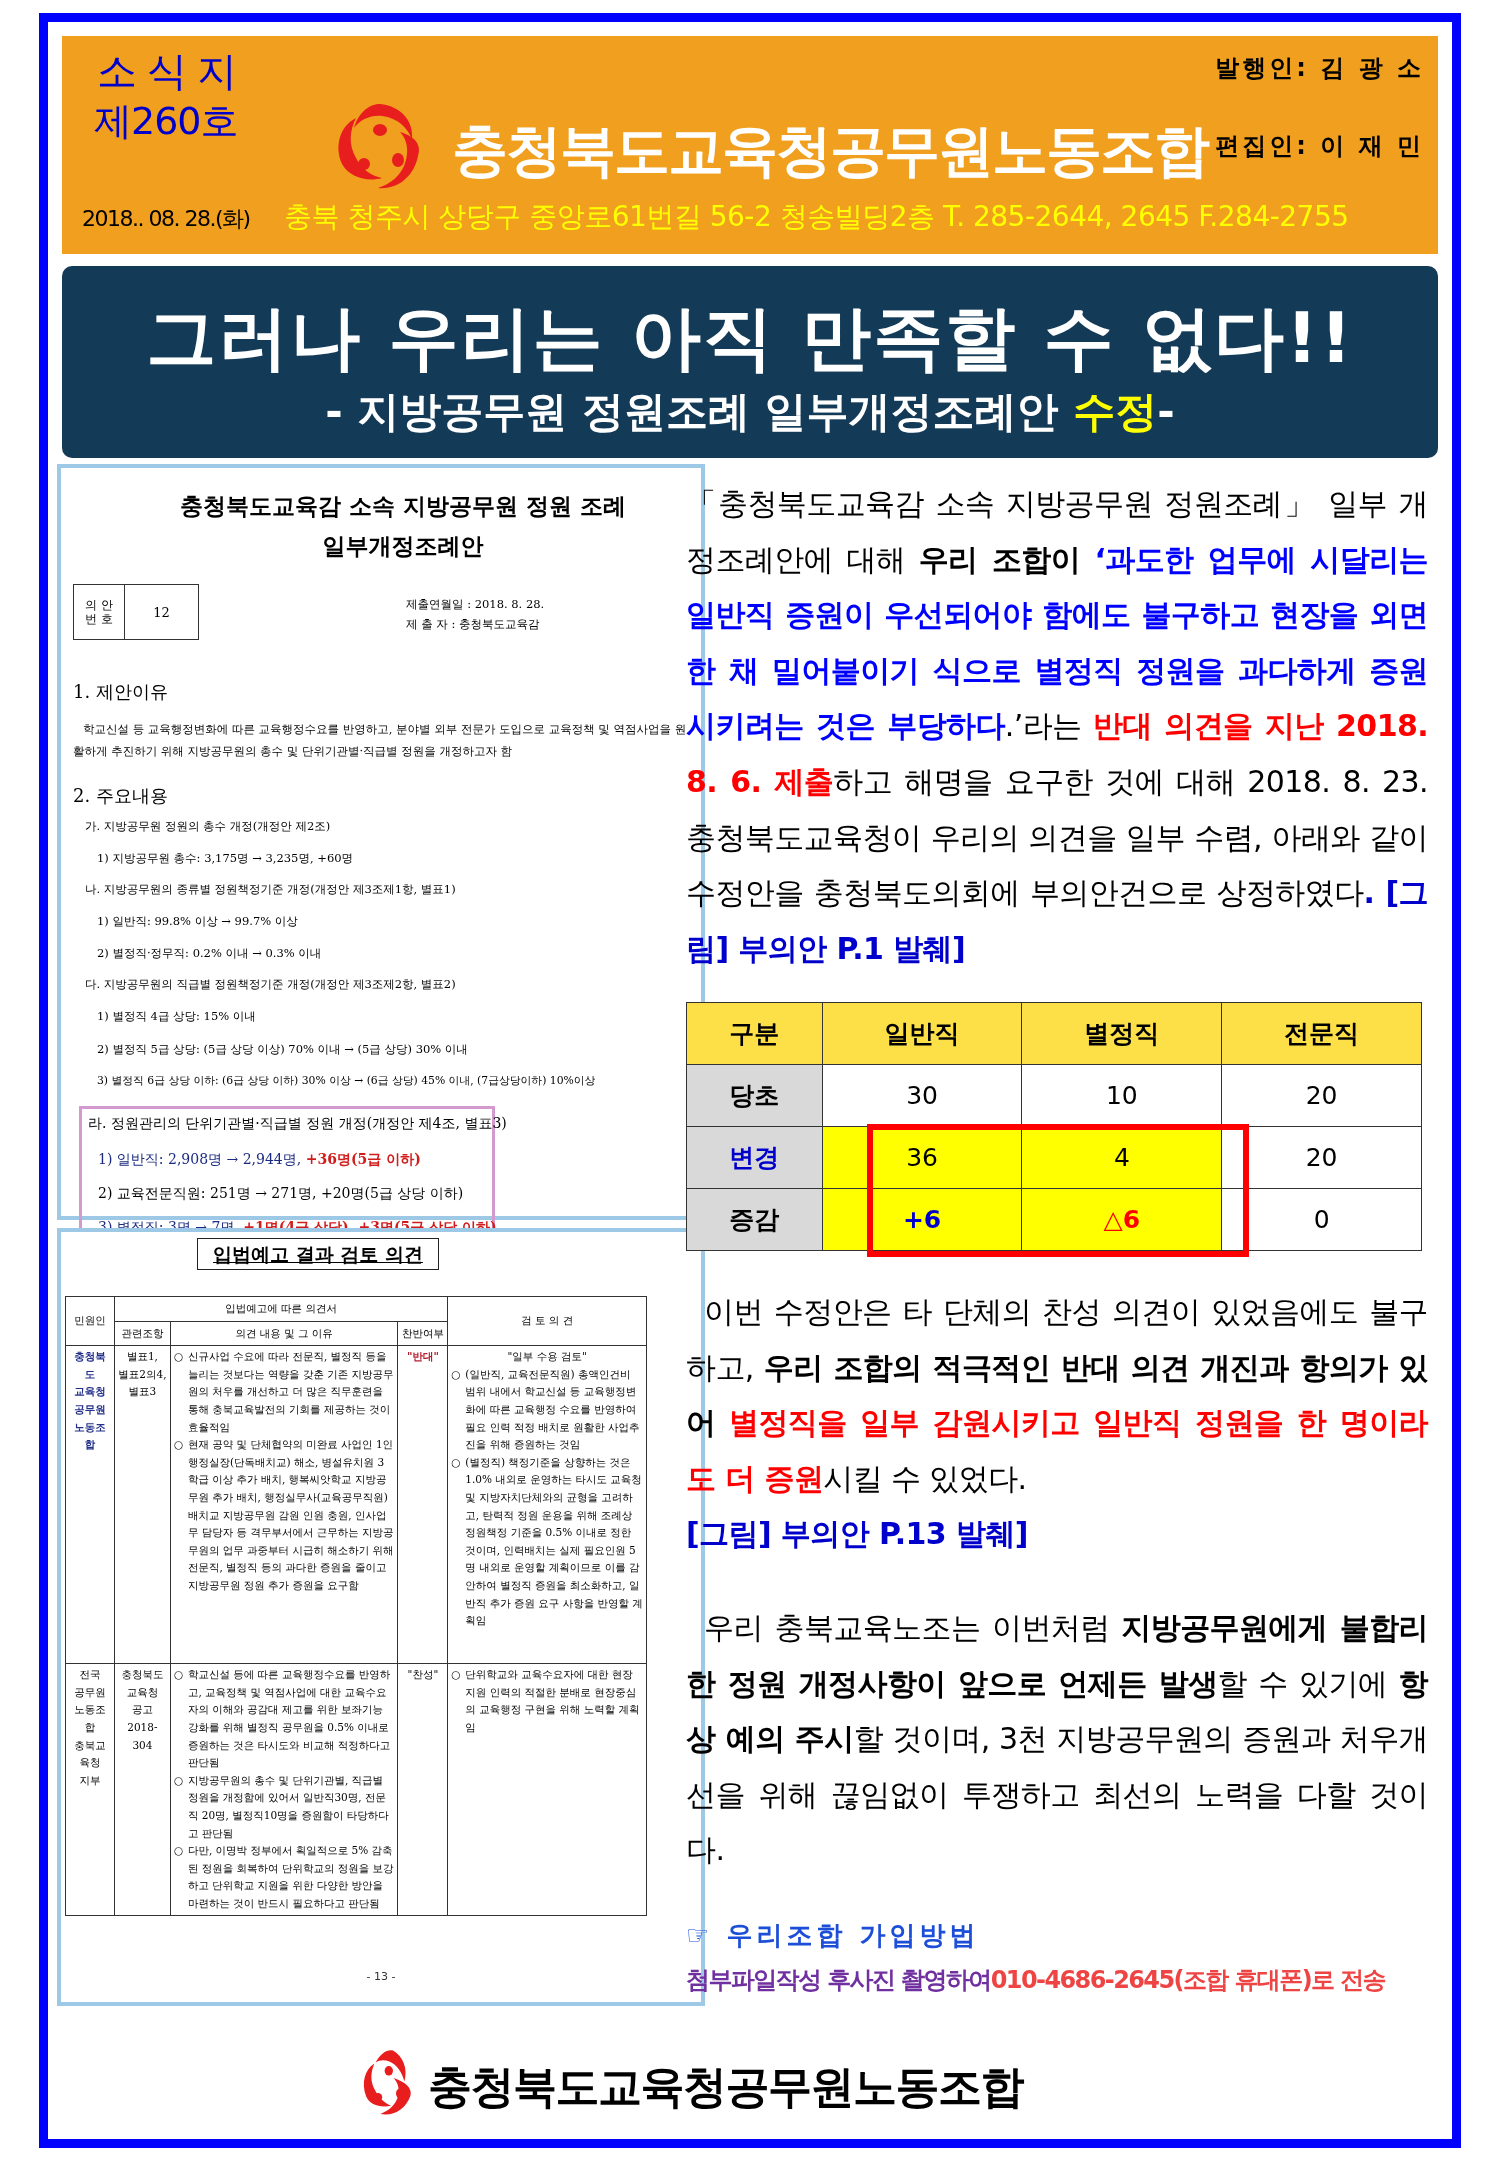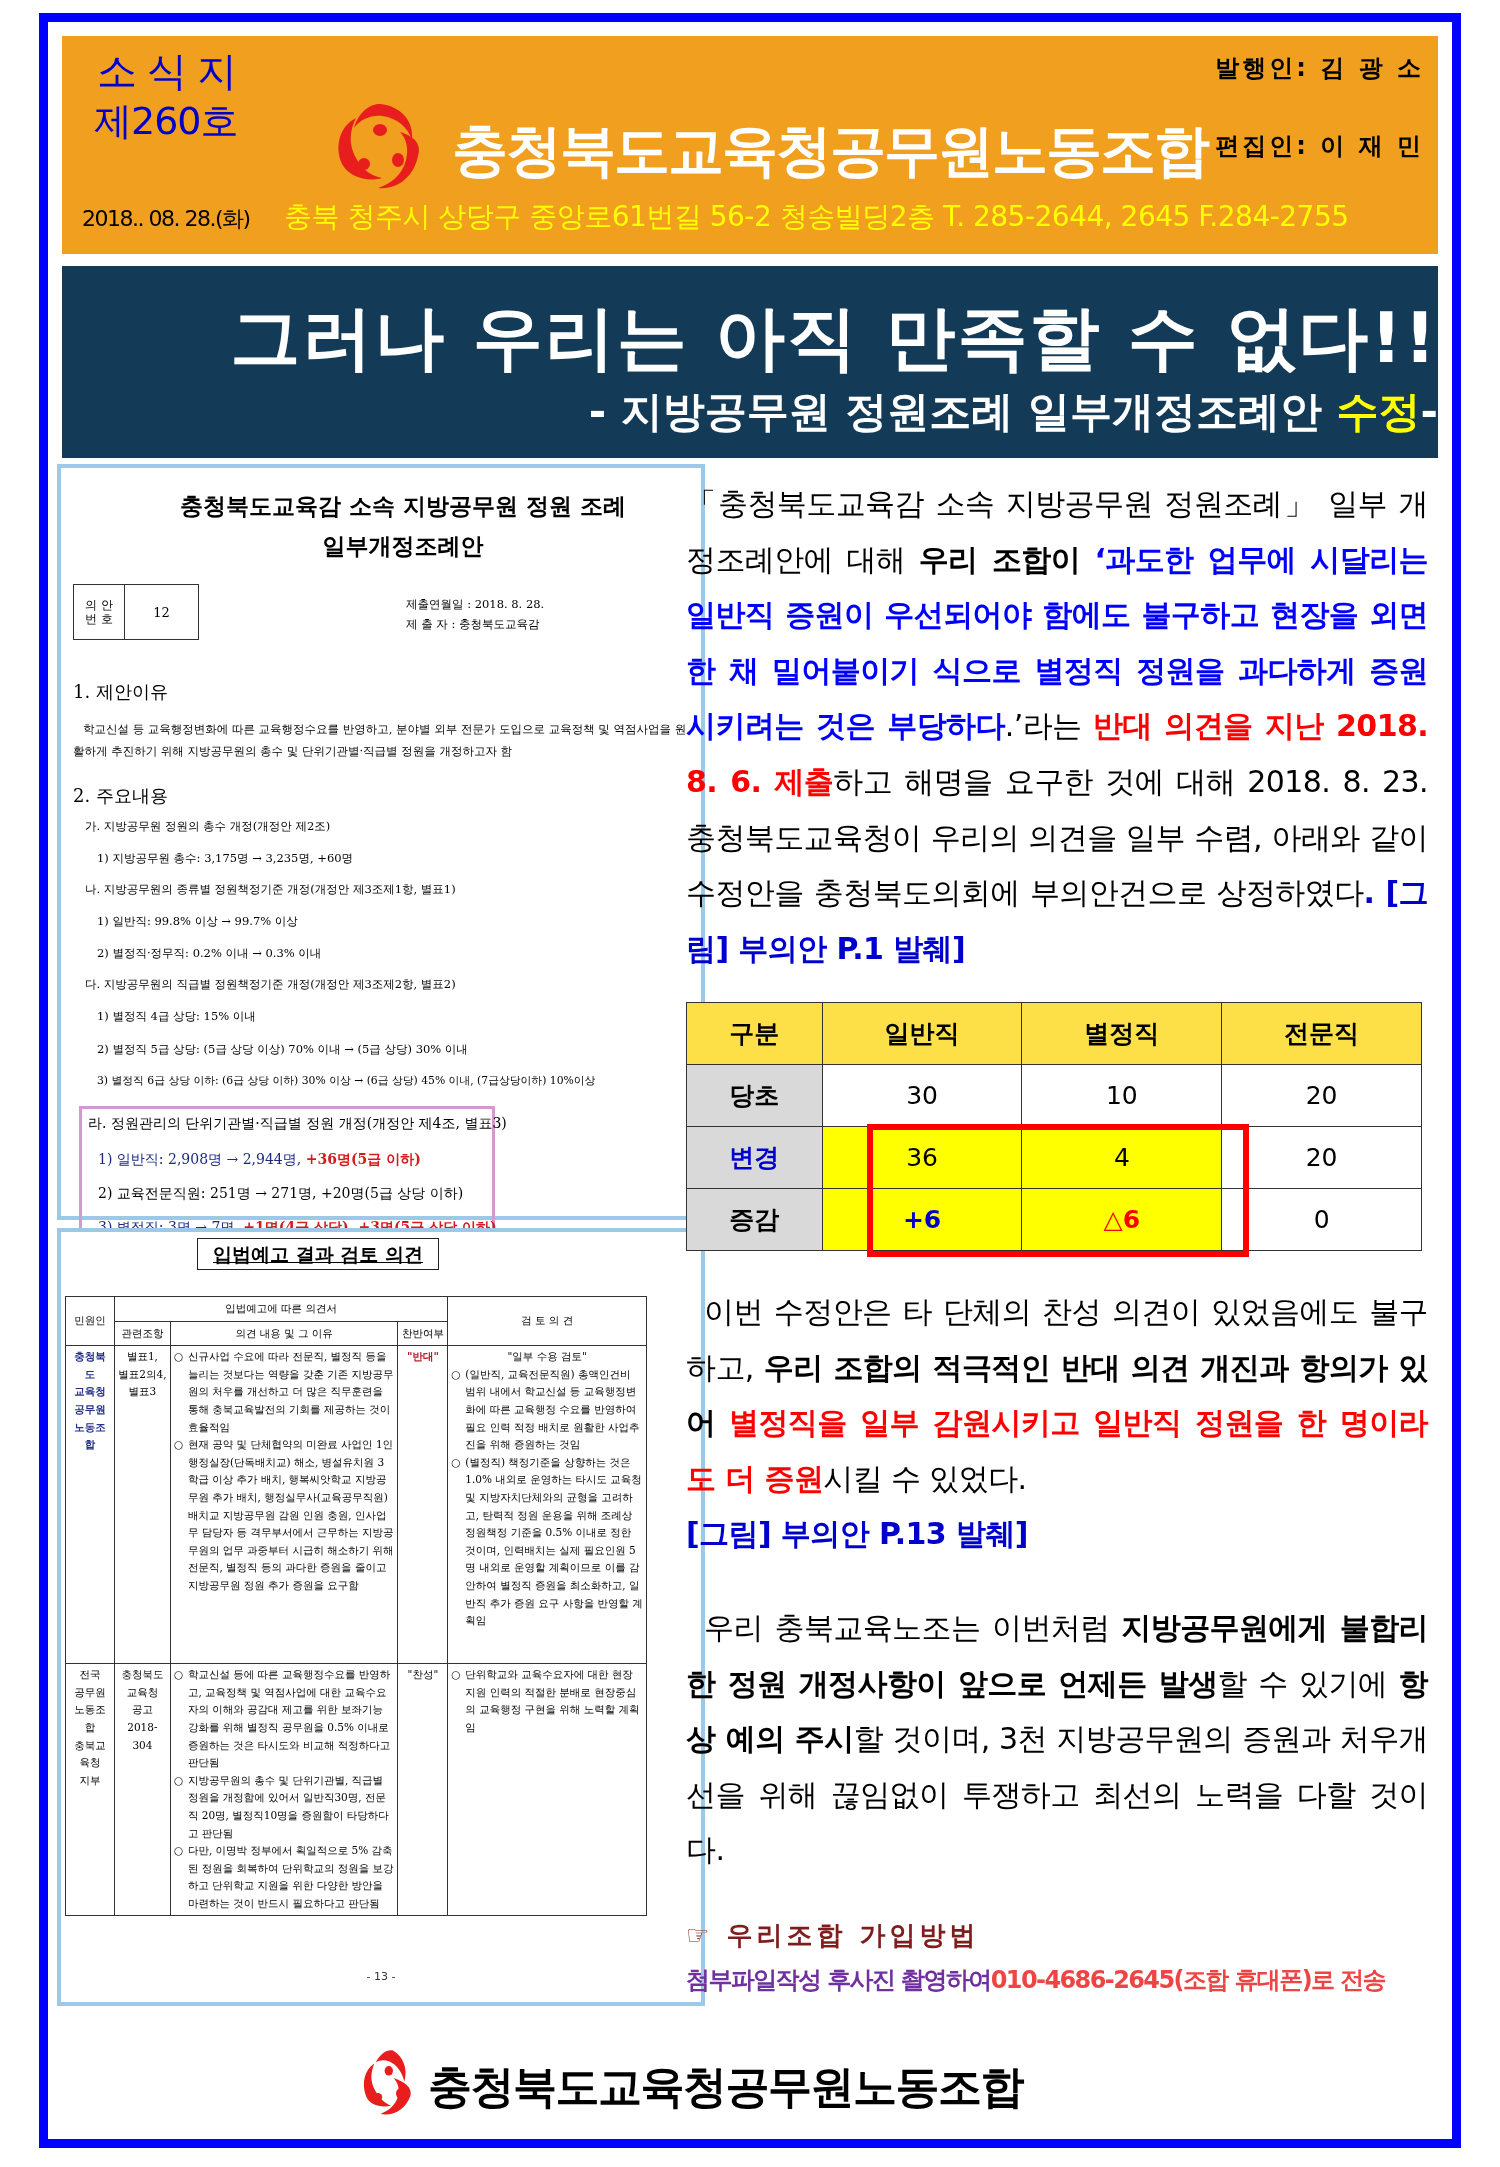--- a/index.html
+++ b/index.html
@@ -8,21 +8,21 @@
   
   .header { position:absolute; left:62px; top:36px; width:1376px; height:218px; background:#f09f1e; }
   .hdr-label { position:absolute; color:#0000cc; font-size:40px; letter-spacing:10px; }
   .hdr-issue { position:absolute; color:#0000cc; font-size:38px; letter-spacing:-1px; }
   .hdr-logo { position:absolute; left:268px; top:62px; width:100px; height:100px; }
   .hdr-title { position:absolute; left:390px; top:78px; color:#fff; font-size:56px; font-weight:bold; letter-spacing:-2px; }
   .hdr-meta { position:absolute; right:14px; font-size:24px; font-weight:bold; letter-spacing:3px; }
   .hdr-date { position:absolute; left:20px; top:168px; font-size:22px; letter-spacing:-1.5px; }
   .hdr-addr { position:absolute; left:222px; top:162px; color:#ffff00; font-size:28px; letter-spacing:-0.5px; white-space:nowrap; }
   
-  .banner { position:absolute; left:62px; top:266px; width:1376px; height:192px; background:#133a57; text-align:right; color:#fff; }
+  .banner { position:absolute; left:62px; top:266px; width:1376px; height:192px; background:#133a57; text-align:center; color:#fff;border-radius:10px; }
   .banner-title { position:absolute; left:0; right:0; top:26px; font-size:70px; font-weight:bold; letter-spacing:2px; }
   .banner-sub { position:absolute; left:0; right:0; top:118px; font-size:42px; font-weight:bold; }
   .banner-sub .hl { color:#ffff00; }
   
   .panel { position:absolute; left:57px; width:596px; border:4px solid #9dc8e6; background:#fff; font-family:"DejaVu Serif", serif;padding-left:44px; }
   .p1 { top:464px; height:748px; }
   .p2 { top:1228px; height:770px; }
   .doc-title { text-align:center; font-size:23px; font-weight:bold; line-height:40px; margin-top:18px; }
   .bill-box { position:absolute; left:12px; top:116px; width:124px; height:54px; border:1.5px solid #333; display:flex; font-size:12px; }
   .bill-box .k { width:50px; border-right:1.5px solid #333; display:flex; align-items:center; justify-content:center; text-align:center; line-height:14px; }
@@ -55,21 +55,21 @@
   
   .chg { position:absolute; left:686px; top:1002px; width:736px; border-collapse:collapse; font-size:25px; font-family:"DejaVu Sans", sans-serif; }
   .chg td, .chg th { border:1.2px solid #333; height:59px; text-align:center; font-weight:normal; }
   .chg th { background:#fde047; font-weight:bold; }
   .chg td.lbl { background:#d9d9d9; font-weight:bold; }
   .chg td.yel { background:#ffff00; }
   .chg .blue-b { color:#0000cc; font-weight:bold; }
   .chg .red-b { color:#ff0000; font-weight:bold; }
   .chg-hl { position:absolute; left:867px; top:1124px; width:370px; height:121px; border:6px solid #ff0000; pointer-events:none; }
   
-  .join-title { position:absolute; left:686px; top:1918px; font-size:26px; font-weight:bold; color:#7f1d1d; letter-spacing:4px; }
+  .join-title { position:absolute; left:686px; top:1918px; font-size:26px; font-weight:bold; color:#1d4ed8; letter-spacing:4px; }
   .join-body { position:absolute; left:686px; top:1964px; font-size:24px; font-weight:bold; color:#7030a0; letter-spacing:-1.6px; white-space:nowrap; }
   .join-body .blk { color:#ef4444; }
   
   .footer-logo { position:absolute; left:360px; top:2046px; width:60px; height:76px; }
   .footer-title { position:absolute; left:428px; top:2058px; font-size:44px; font-weight:bold; letter-spacing:-1.5px; }
 </style>
 </head>
 <body>
 
 <div class="frame"></div>

